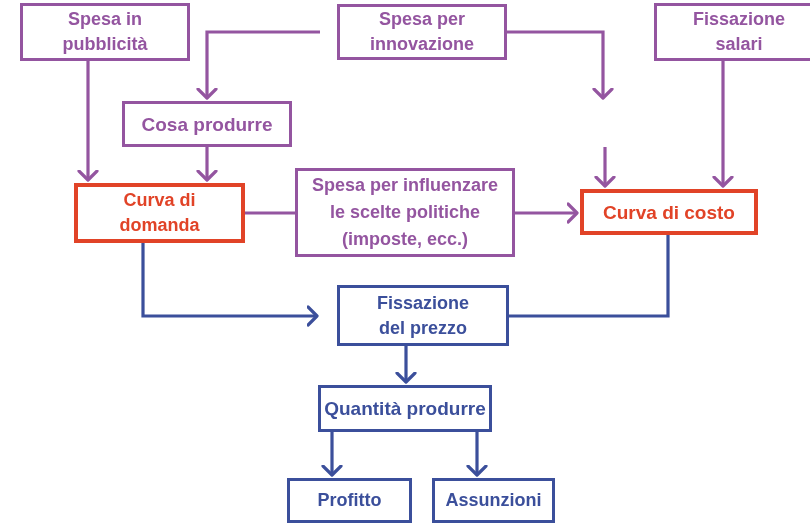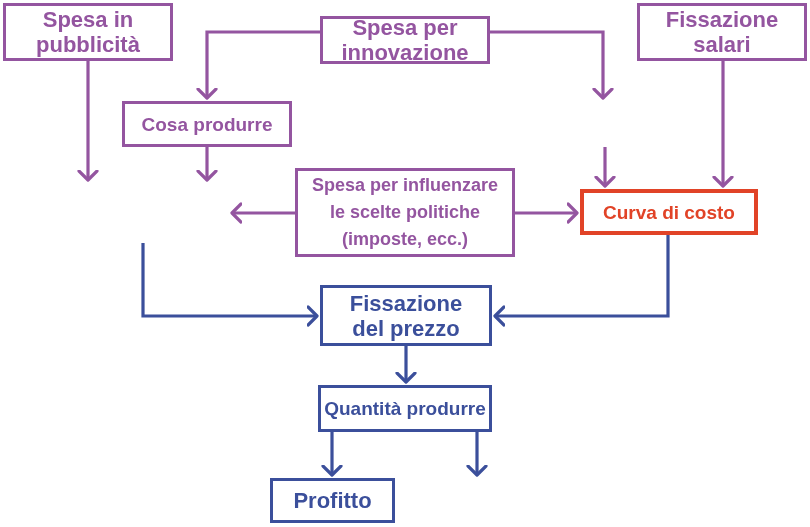--- a/index.html
+++ b/index.html
@@ -48,21 +48,21 @@
     color: var(--purple, #9455a0);
   }
   .node-red {
     border: 4px solid var(--red, #e14327);
     color: var(--red, #e14327);
   }
   .node-blue {
     border: 3px solid var(--blue, #3b4f9b);
     color: var(--blue, #3b4f9b);
   }
-  .fs18 { font-size: 22px; line-height: 25px; }
+  .fs18 { font-size: 18px; line-height: 25px; margin-left: 17px; }
   .fs19 { font-size: 19px; line-height: 25px; }
   .fs18-tight { font-size: 18px; line-height: 27px; }
 </style>
 </head>
 <body>
 
 <div class="canvas">
 
   <svg class="edge-layer" viewBox="0 0 810 527" xmlns="http://www.w3.org/2000/svg">
     <defs>
@@ -88,35 +88,39 @@
     <path class="edge edge-blue" d="M406,346 L406,382" marker-end="url(#arrow-blue)"></path>
     <path class="edge edge-blue" d="M332,432 L332,475" marker-end="url(#arrow-blue)"></path>
     <path class="edge edge-blue" d="M477,432 L477,475" marker-end="url(#arrow-blue)"></path>
   </svg>
 
   <div class="node node-purple fs18" style="left:3px; top:3px; width:170px; height:58px;">
     <span>Spesa in
 pubblicità</span>
   </div>
 
-  <div class="node node-purple fs18" style="left:320px; top:16px; width:170px; height:48px;">
+  <div class="node node-purple fs18" style="left:320px; top:4px; width:170px; height:56px;">
     <span>Spesa per
 innovazione</span>
   </div>
 
   <div class="node node-purple fs18" style="left:637px; top:3px; width:170px; height:58px;">
     <span>Fissazione
 salari</span>
   </div>
 
   <div class="node node-purple fs19" style="left:122px; top:101px; width:170px; height:46px;">
     <span>Cosa produrre</span>
   </div>
 
 
+  <div class="node node-red fs18" style="left:57px; top:183px; width:171px; height:60px;">
+    <span>Curva di
+domanda</span>
+  </div>
 
   <div class="node node-purple fs18-tight" style="left:295px; top:168px; width:220px; height:89px;">
     <span>Spesa per influenzare
 le scelte politiche
 (imposte, ecc.)</span>
   </div>
 
   <div class="node node-red fs19" style="left:580px; top:189px; width:178px; height:46px;">
     <span>Curva di costo</span>
   </div>
@@ -127,14 +131,17 @@
   </div>
 
   <div class="node node-blue fs19" style="left:318px; top:385px; width:174px; height:47px;">
     <span>Quantità produrre</span>
   </div>
 
   <div class="node node-blue fs18" style="left:270px; top:478px; width:125px; height:45px;text-align:center;">
     <span>Profitto</span>
   </div>
 
+  <div class="node node-blue fs18" style="left:415px; top:478px; width:123px; height:45px;">
+    <span>Assunzioni</span>
+  </div>
 
 </div>
 
 </body></html>

